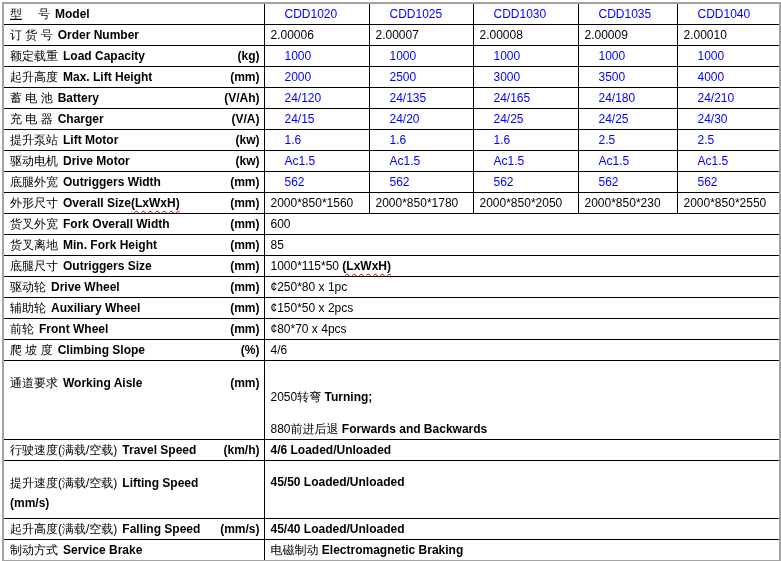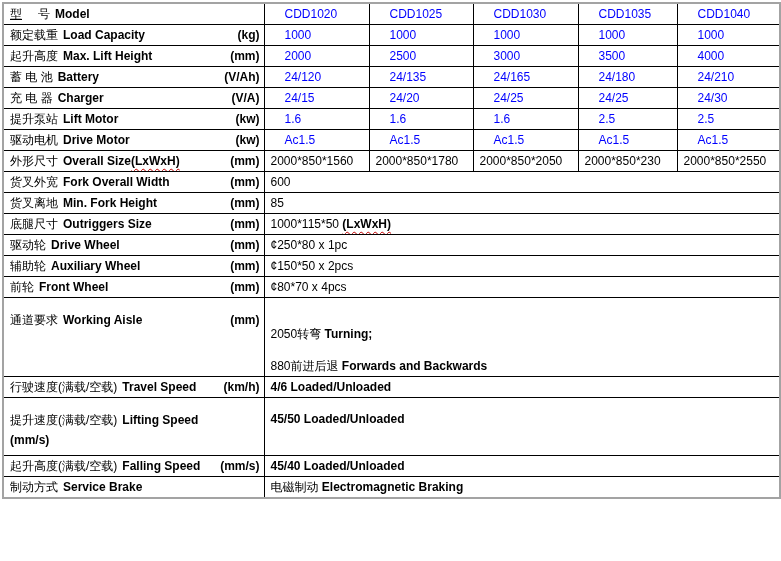--- a/index.html
+++ b/index.html
@@ -45,20 +45,33 @@
             <span class="unit"></span>
           </div>
         </td>
     <td class="blue">CDD1020</td>
     <td class="blue">CDD1025</td>
     <td class="blue">CDD1030</td>
     <td class="blue">CDD1035</td>
     <td class="blue">CDD1040</td>
   </tr>
 
+  <tr>
+    <td class="lbl">
+          <div class="lf">
+            <span class="lleft"><span class="zh">订 货 号</span><span class="en">Order Number</span></span>
+            <span class="unit"></span>
+          </div>
+        </td>
+    <td>2.00006</td>
+    <td>2.00007</td>
+    <td>2.00008</td>
+    <td>2.00009</td>
+    <td>2.00010</td>
+  </tr>
 
   <tr>
     <td class="lbl">
           <div class="lf">
             <span class="lleft"><span class="zh">额定载重</span><span class="en">Load Capacity</span></span>
             <span class="unit">(kg)</span>
           </div>
         </td>
     <td class="blue">1000</td>
     <td class="blue">1000</td>
@@ -130,20 +143,33 @@
             <span class="unit">(kw)</span>
           </div>
         </td>
     <td class="blue">Ac1.5</td>
     <td class="blue">Ac1.5</td>
     <td class="blue">Ac1.5</td>
     <td class="blue">Ac1.5</td>
     <td class="blue">Ac1.5</td>
   </tr>
 
+  <tr>
+    <td class="lbl">
+          <div class="lf">
+            <span class="lleft"><span class="zh">底腿外宽</span><span class="en">Outriggers Width</span></span>
+            <span class="unit">(mm)</span>
+          </div>
+        </td>
+    <td class="blue">562</td>
+    <td class="blue">562</td>
+    <td class="blue">562</td>
+    <td class="blue">562</td>
+    <td class="blue">562</td>
+  </tr>
 
 
   <tr>
     <td class="lbl">
           <div class="lf">
             <span class="lleft"><span class="zh">外形尺寸</span><span class="en">Overall Size</span><span class="sq">(LxWxH)</span></span>
             <span class="unit">(mm)</span>
           </div>
         </td>
     <td>2000*850*1560</td>
@@ -207,20 +233,29 @@
   <tr>
     <td class="lbl">
           <div class="lf">
             <span class="lleft"><span class="zh">前轮</span><span class="en">Front Wheel</span></span>
             <span class="unit">(mm)</span>
           </div>
         </td>
     <td colspan="5"><span>¢80*70 x 4pcs</span></td>
   </tr>
 
+  <tr>
+    <td class="lbl">
+          <div class="lf">
+            <span class="lleft"><span class="zh">爬 坡 度</span><span class="en">Climbing Slope</span></span>
+            <span class="unit">(%)</span>
+          </div>
+        </td>
+    <td colspan="5"><span>4/6</span></td>
+  </tr>
 
   <tr>
     <td class="lbl top rtall">
           <div class="lf">
             <span class="lleft"><span class="zh">通道要求</span><span class="en">Working Aisle</span></span>
             <span class="unit">(mm)</span>
           </div>
         </td>
     <td colspan="5" class="top rtall">
       <div class="vline"><span>2050转弯 </span><span class="b">Turning;</span></div>

